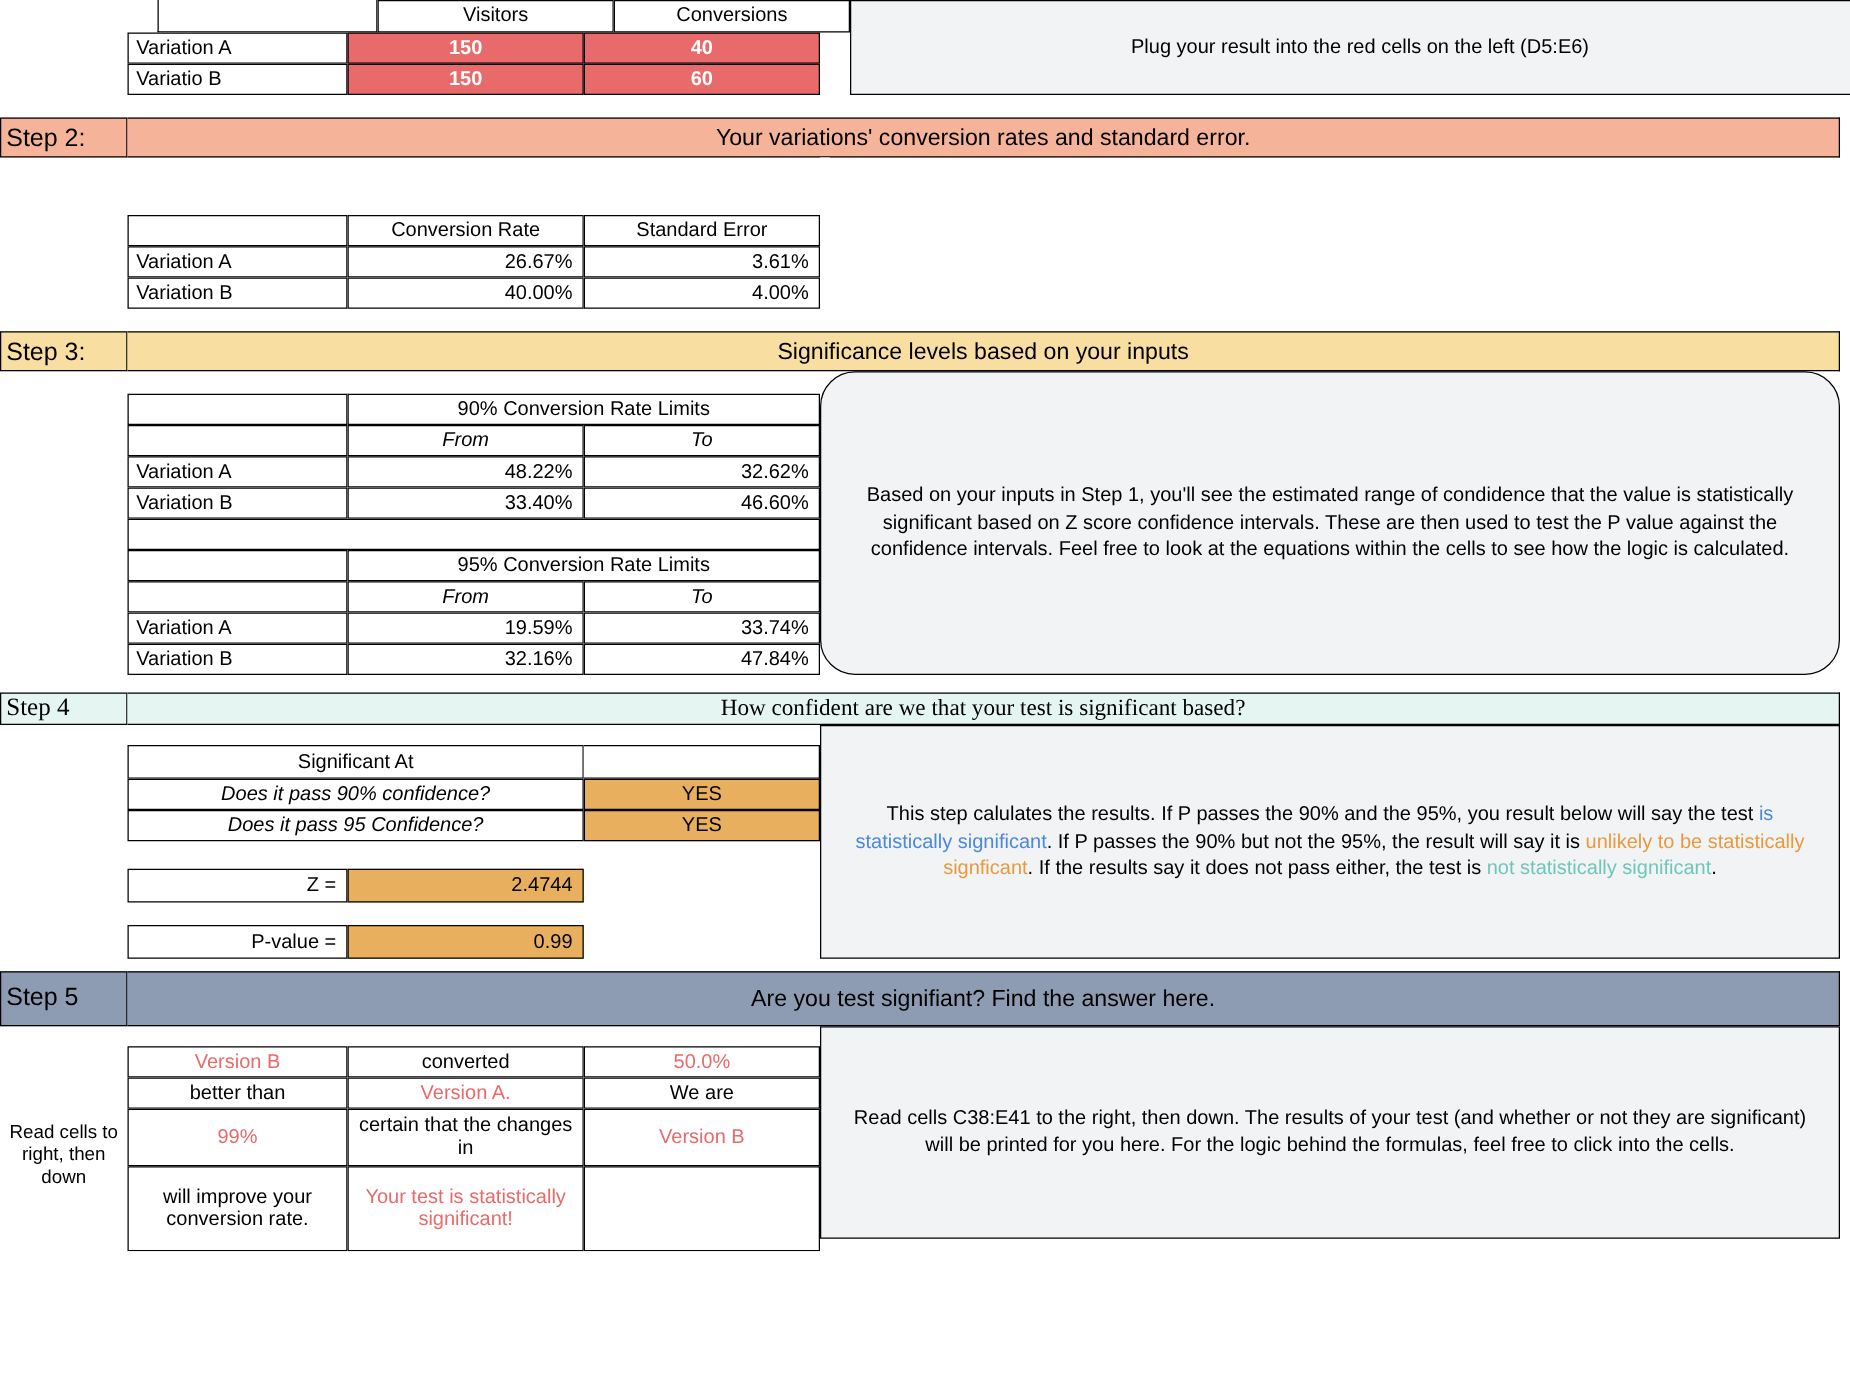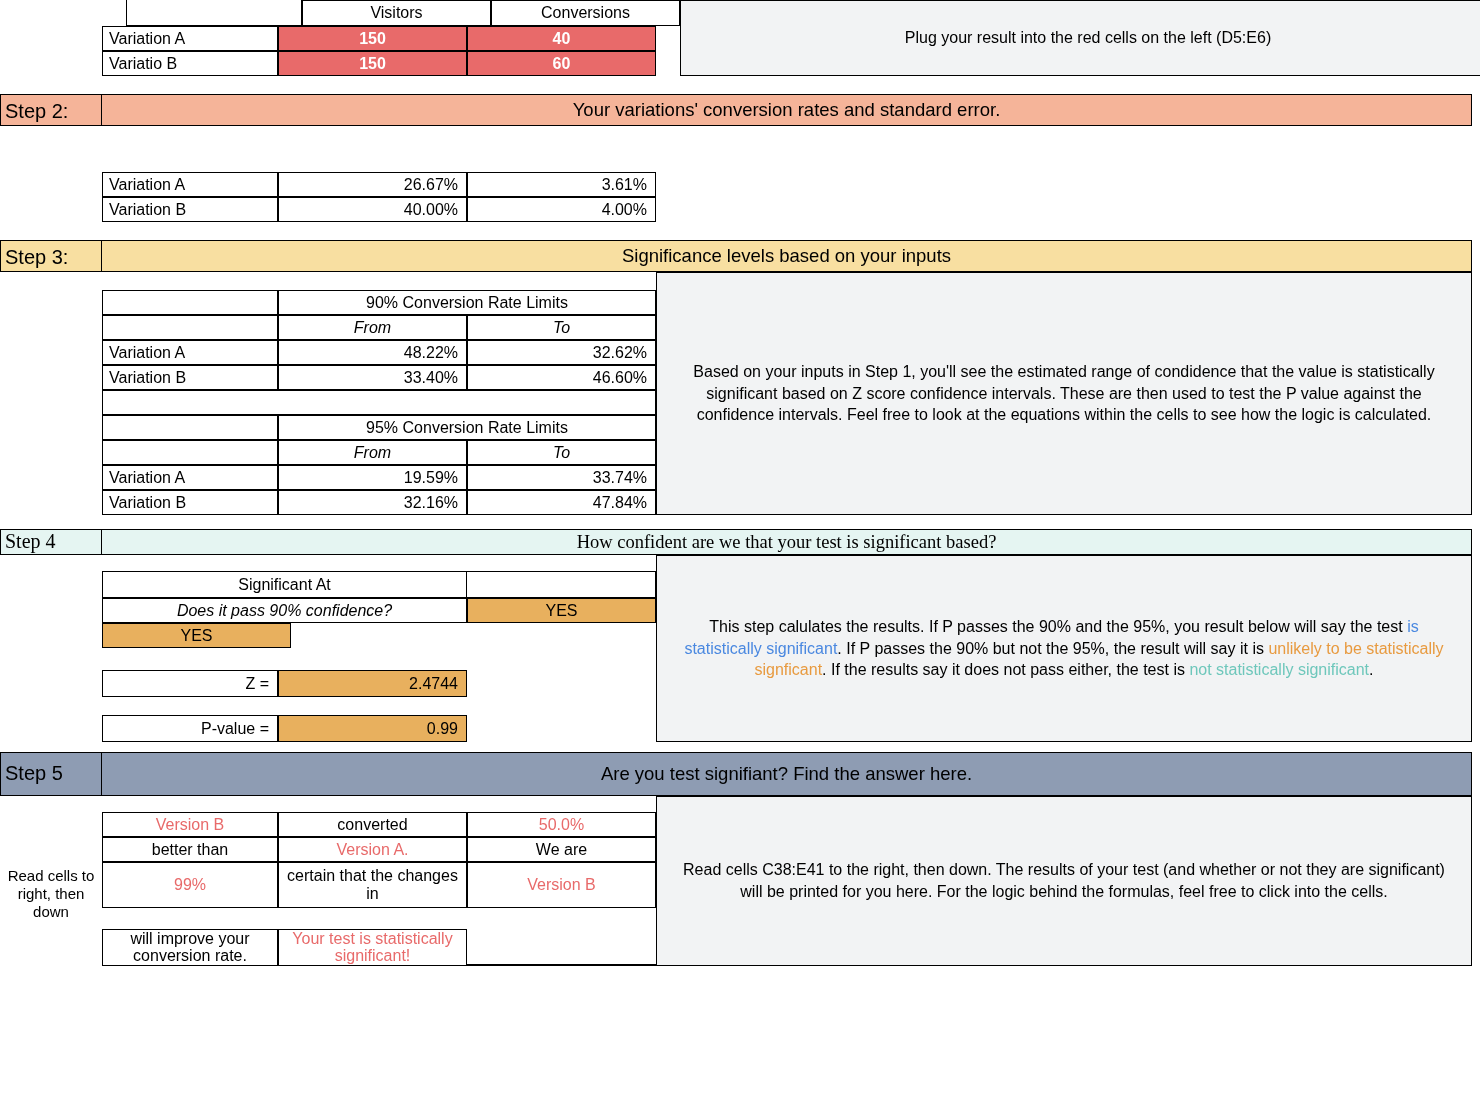--- a/index.html
+++ b/index.html
@@ -156,20 +156,26 @@
       </div>
     </div>
     <div class="blank-gutter"></div>
   </div>
 
   <div class="row">
     <div class="left-area left-stack">
       <div style="height:46px;"></div>
       <div class="lrow">
         <div class="colA noborder"></div>
+        <div class="colB cell"></div>
+        <div class="colC cell merge-title">Conversion Rate</div>
+        <div class="colD cell merge-title">Standard Error</div>
+      </div>
+      <div class="lrow">
+        <div class="colA noborder"></div>
         <div class="colB cell left">Variation A</div>
         <div class="colC cell right">26.67%</div>
         <div class="colD cell right">3.61%</div>
       </div>
       <div class="lrow">
         <div class="colA noborder"></div>
         <div class="colB cell left">Variation B</div>
         <div class="colC cell right">40.00%</div>
         <div class="colD cell right">4.00%</div>
       </div>
@@ -240,21 +246,21 @@
         <div class="colD cell right">33.74%</div>
       </div>
       <div class="lrow">
         <div class="colA noborder"></div>
         <div class="colB cell left">Variation B</div>
         <div class="colC cell right">32.16%</div>
         <div class="colD cell right">47.84%</div>
       </div>
     </div>
     <div class="right-area">
-      <div class="right-panel" style="height:243px;">Based on your inputs in Step 1, you'll see the estimated range of condidence that the value is statistically significant based on Z score confidence intervals. These are then used to test the P value against the confidence intervals. Feel free to look at the equations within the cells to see how the logic is calculated.</div>
+      <div class="right-panel" style="height:243px;border-radius:28px;">Based on your inputs in Step 1, you'll see the estimated range of condidence that the value is statistically significant based on Z score confidence intervals. These are then used to test the P value against the confidence intervals. Feel free to look at the equations within the cells to see how the logic is calculated.</div>
     </div>
     <div class="blank-gutter"></div>
   </div>
 
   <div class="gap-row" style="height:14px;"></div>
 
   <div class="row">
     <div style="flex:0 0 1472px;font-family:Liberation Serif, serif;">
       <div class="step-bar" style="height:26px;">
         <div class="step-label step4-bg" style="align-items:center;">Step 4</div>
@@ -272,20 +278,21 @@
         <div class="cell merge-title" style="flex:0 0 365px;">Significant At</div>
         <div class="colD cell" style="border-left:none;"></div>
       </div>
       <div class="lrow">
         <div class="colA noborder"></div>
         <div class="cell italic" style="flex:0 0 365px; justify-content:center;">Does it pass 90% confidence?</div>
         <div class="colD cell orange-cell">YES</div>
       </div>
       <div class="lrow">
         <div class="colA noborder"></div>
+        <div class="cell italic" style="flex:0 0 365px; justify-content:center;">Does it pass 95 Confidence?</div>
         <div class="colD cell orange-cell">YES</div>
       </div>
       <div style="height:22px;"></div>
       <div class="lrow" style="height:27px;">
         <div class="colA noborder"></div>
         <div class="colB cell right">Z =</div>
         <div class="colC cell orange-cell right">2.4744</div>
       </div>
       <div style="height:18px;"></div>
       <div class="lrow" style="height:27px;">
@@ -330,21 +337,21 @@
         <div class="lrow">
           <div class="colB cell">better than</div>
           <div class="colC cell text-red">Version A.</div>
           <div class="colD cell">We are</div>
         </div>
         <div class="lrow" style="height:46px;">
           <div class="colB cell text-red">99%</div>
           <div class="colC cell" style="text-align:center; line-height:1.1;">certain that the changes in</div>
           <div class="colD cell text-red">Version B</div>
         </div>
-        <div class="lrow" style="height:58px;align-items:flex-end;">
+        <div class="lrow" style="height:68px;">
           <div class="colB cell" style="text-align:center; line-height:1.1;">will improve your conversion rate.</div>
           <div class="colC cell text-red" style="text-align:center; line-height:1.1;">Your test is statistically significant!</div>
           <div class="colD cell"></div>
         </div>
       </div>
     </div>
     <div class="right-area">
       <div class="right-panel" style="height:170px;">Read cells C38:E41 to the right, then down. The results of your test (and whether or not they are significant) will be printed for you here. For the logic behind the formulas, feel free to click into the cells.</div>
     </div>
     <div class="blank-gutter"></div>

